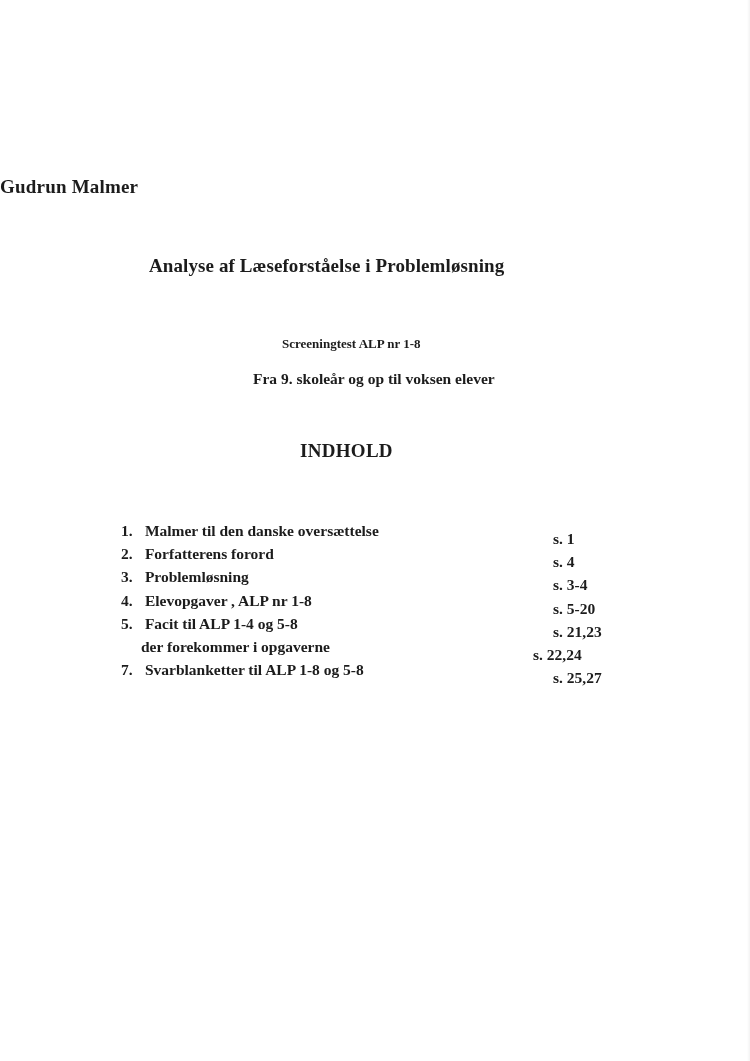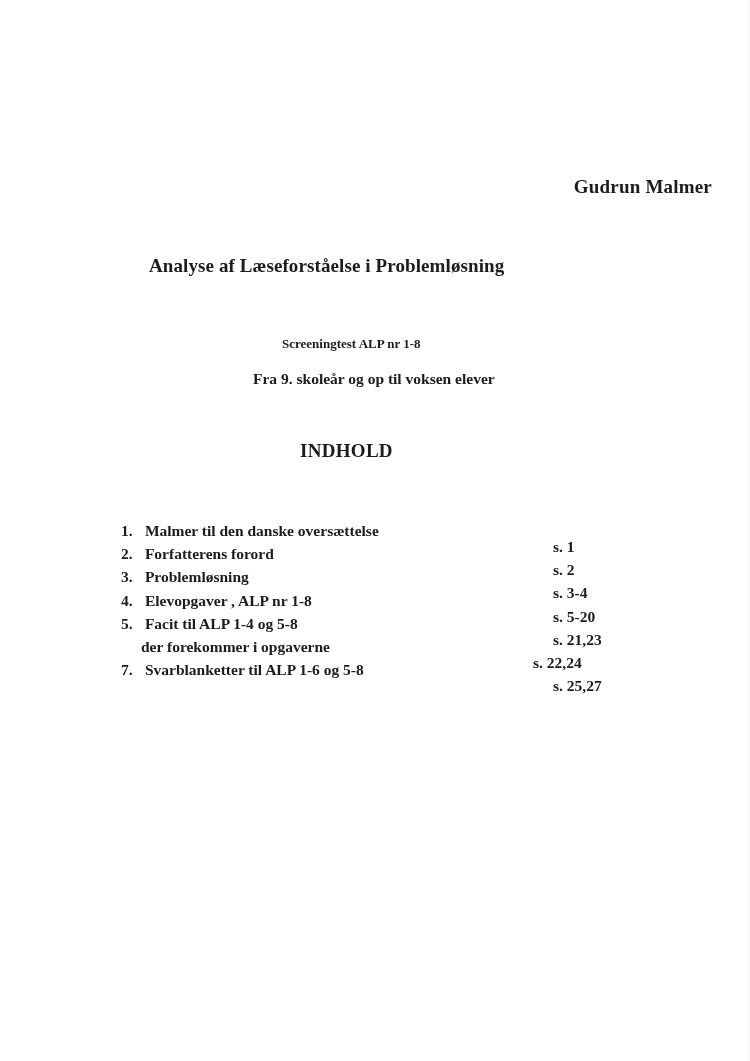--- a/index.html
+++ b/index.html
@@ -25,21 +25,21 @@
     .page-edge {
       position: absolute;
       right: 0; top: 0;
       width: 3px; height: 1061px;
       background: linear-gradient(to right, #ffffff, #f3f3f3);
     }
     .author {
       position: absolute;
       top: 176px;
       left: 0; width: 712px;
-      text-align: right;
+      text-align: left;
       font-size: 19px;
       letter-spacing: 0.2px;
     }
     .title {
       position: absolute;
       top: 255px;
       left: 149px;
       font-size: 19px;
       letter-spacing: 0.1px;
       white-space: nowrap;
@@ -82,21 +82,21 @@
     .toc-num {
       display: inline-block;
       width: 20px;
     }
     .toc-title {
       display: inline-block;
     }
     .toc-page {
       position: absolute;
       left: 432px;
-      top: 16px;
+      top: 8px;
       text-align: right;
     }
     .toc-cont {
       padding-left: 20px;
     }
   </style>
 </head>
 <body>
 
 <div class="page">
@@ -110,21 +110,21 @@
 
   <div class="toc">
     <div class="toc-row">
       <span class="toc-num">1.</span>
       <span class="toc-title">Malmer til den danske oversættelse</span>
       <span class="toc-page">s. 1</span>
     </div>
     <div class="toc-row">
       <span class="toc-num">2.</span>
       <span class="toc-title">Forfatterens forord</span>
-      <span class="toc-page">s. 2</span>
+      <span class="toc-page">s. 4</span>
     </div>
     <div class="toc-row">
       <span class="toc-num">3.</span>
       <span class="toc-title">Problemløsning</span>
       <span class="toc-page">s. 3-4</span>
     </div>
     <div class="toc-row">
       <span class="toc-num">4.</span>
       <span class="toc-title">Elevopgaver , ALP nr 1-8</span>
       <span class="toc-page">s. 5-20</span>
@@ -133,17 +133,17 @@
       <span class="toc-num">5.</span>
       <span class="toc-title">Facit til ALP 1-4 og 5-8</span>
       <span class="toc-page">s. 21,23</span>
     </div>
     <div class="toc-row toc-cont">
       <span class="toc-title">der forekommer i opgaverne</span>
       <span class="toc-page" style="left:412px;">s. 22,24</span>
     </div>
     <div class="toc-row">
       <span class="toc-num">7.</span>
-      <span class="toc-title">Svarblanketter til ALP 1-6 og 5-8</span>
+      <span class="toc-title">Svarblanketter til ALP 1-8 og 5-8</span>
       <span class="toc-page">s. 25,27</span>
     </div>
   </div>
 </div>
 
 </body></html>

